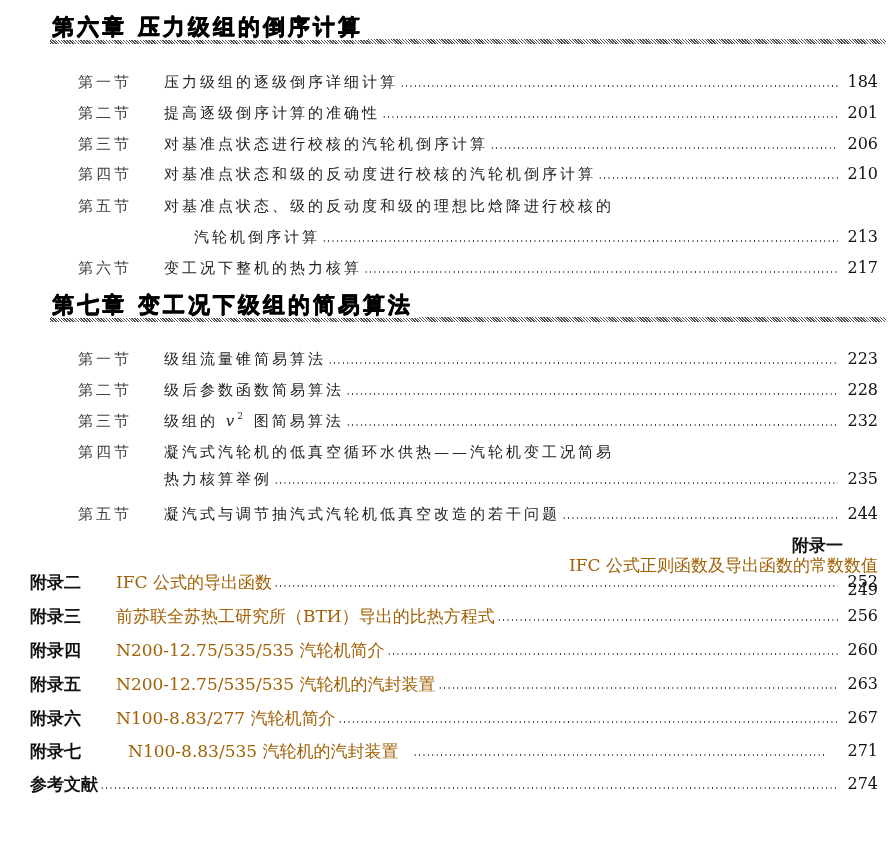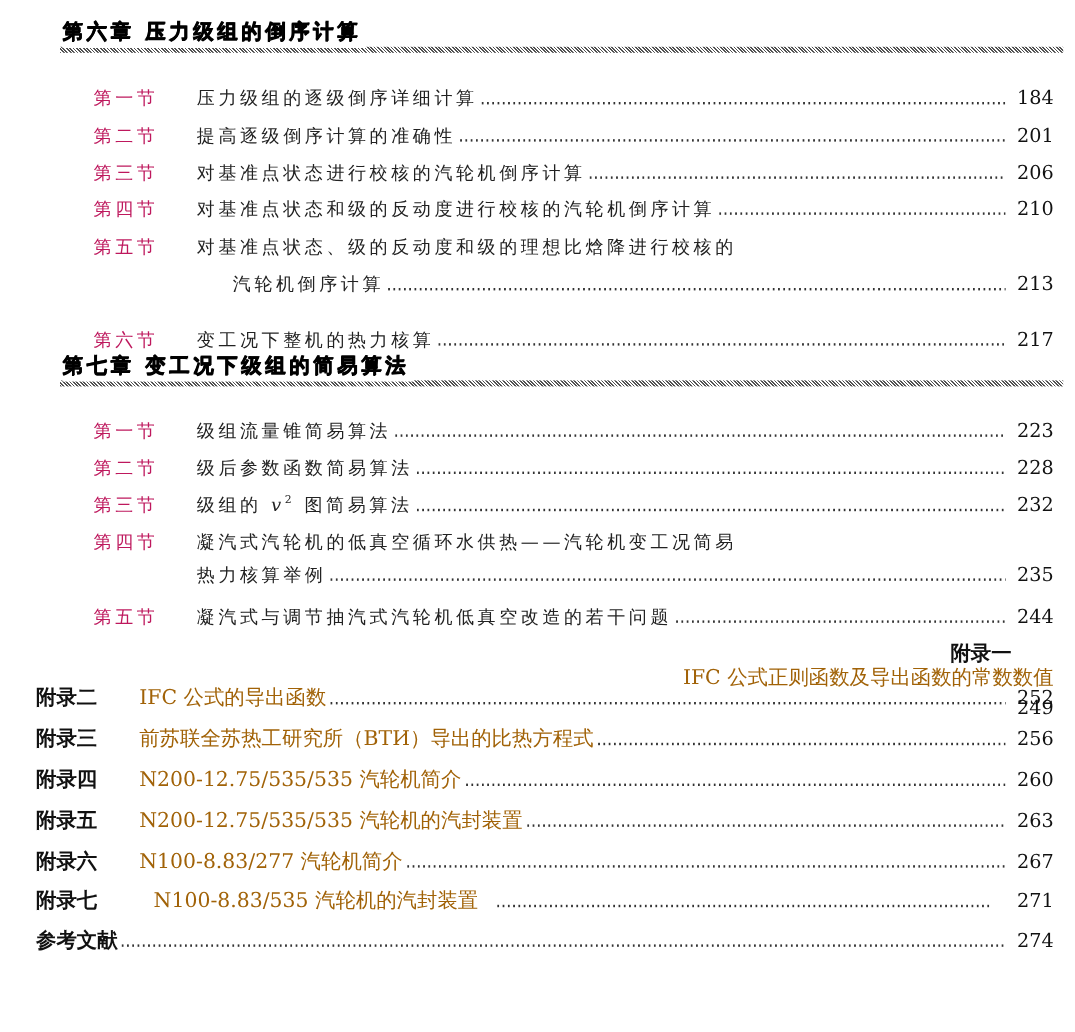--- a/index.html
+++ b/index.html
@@ -7,34 +7,34 @@
     width: 896px; height: 860px; position: relative; overflow: hidden;
     font-family: "DejaVu Serif", "Liberation Serif", serif;
     color: #111;
   }
   .chapter {
     position: absolute; left: 30px; right: 10px; height: 36px;
   }
   .chapter-title {
     position: absolute; left: 22px; bottom: 8px;
     font-family: "DejaVu Sans", "Liberation Sans", sans-serif;
-    font-weight: bold; font-size: 17px; letter-spacing: 3px; color: #000;
+    font-weight: bold; font-size: 22px; letter-spacing: 3px; color: #000;
     background: #fff; padding-right: 4px; line-height: 26px;
     text-shadow: 0.6px 0 0 #000, 0 0.6px 0 #000;
   }
   .chapter-rule {
     position: absolute; left: 20px; right: 0; bottom: 4px; height: 5px;
     background-image: repeating-linear-gradient(45deg, #333 0 1px, #fff 1px 2px);
     opacity: 0.85;
   }
   .entry {
     position: absolute; right: 18px; height: 24px; display: flex;
     align-items: flex-end; font-size: 15px; line-height: 20px;
   }
-  .entry .label { width: 86px; flex: none; letter-spacing: 3px; color: #be185d; }
+  .entry .label { width: 86px; flex: none; letter-spacing: 3px; color: #404040; }
   .entry .title { flex: none; letter-spacing: 3px; white-space: nowrap; color: #222; }
   .entry .leader {
     flex: 1 1 auto; margin: 0 6px 5px 2px; height: 2px;
     background-image: radial-gradient(circle, #333 0.8px, transparent 1px);
     background-size: 4.4px 2px; background-repeat: repeat-x;
   }
   .entry .page { flex: none; width: 34px; text-align: right; letter-spacing: 0; font-size: 16px; }
   .section { left: 78px; }
   .cont { left: 164px; }
   .appendix { left: 30px; font-size: 16px; }
@@ -81,21 +81,21 @@
 </div>
 <div class="entry section" style="top:192px;">
   <span class="label">第五节</span>
   <span class="title">对基准点状态、级的反动度和级的理想比焓降进行校核的</span>
 </div>
 <div class="entry cont" style="top:223px;margin-left:30px;">
   <span class="title">汽轮机倒序计算</span>
   <span class="leader"></span>
   <span class="page">213</span>
 </div>
-<div class="entry section" style="top:269px;">
+<div class="entry section" style="top:254px;">
   <span class="label">第六节</span>
   <span class="title">变工况下整机的热力核算</span>
   <span class="leader"></span>
   <span class="page">217</span>
 </div>
 
 <div class="chapter" style="top:290px;text-decoration:underline;">
   <div class="chapter-rule"></div>
   <span class="chapter-title">第七章  变工况下级组的简易算法</span>
 </div>

